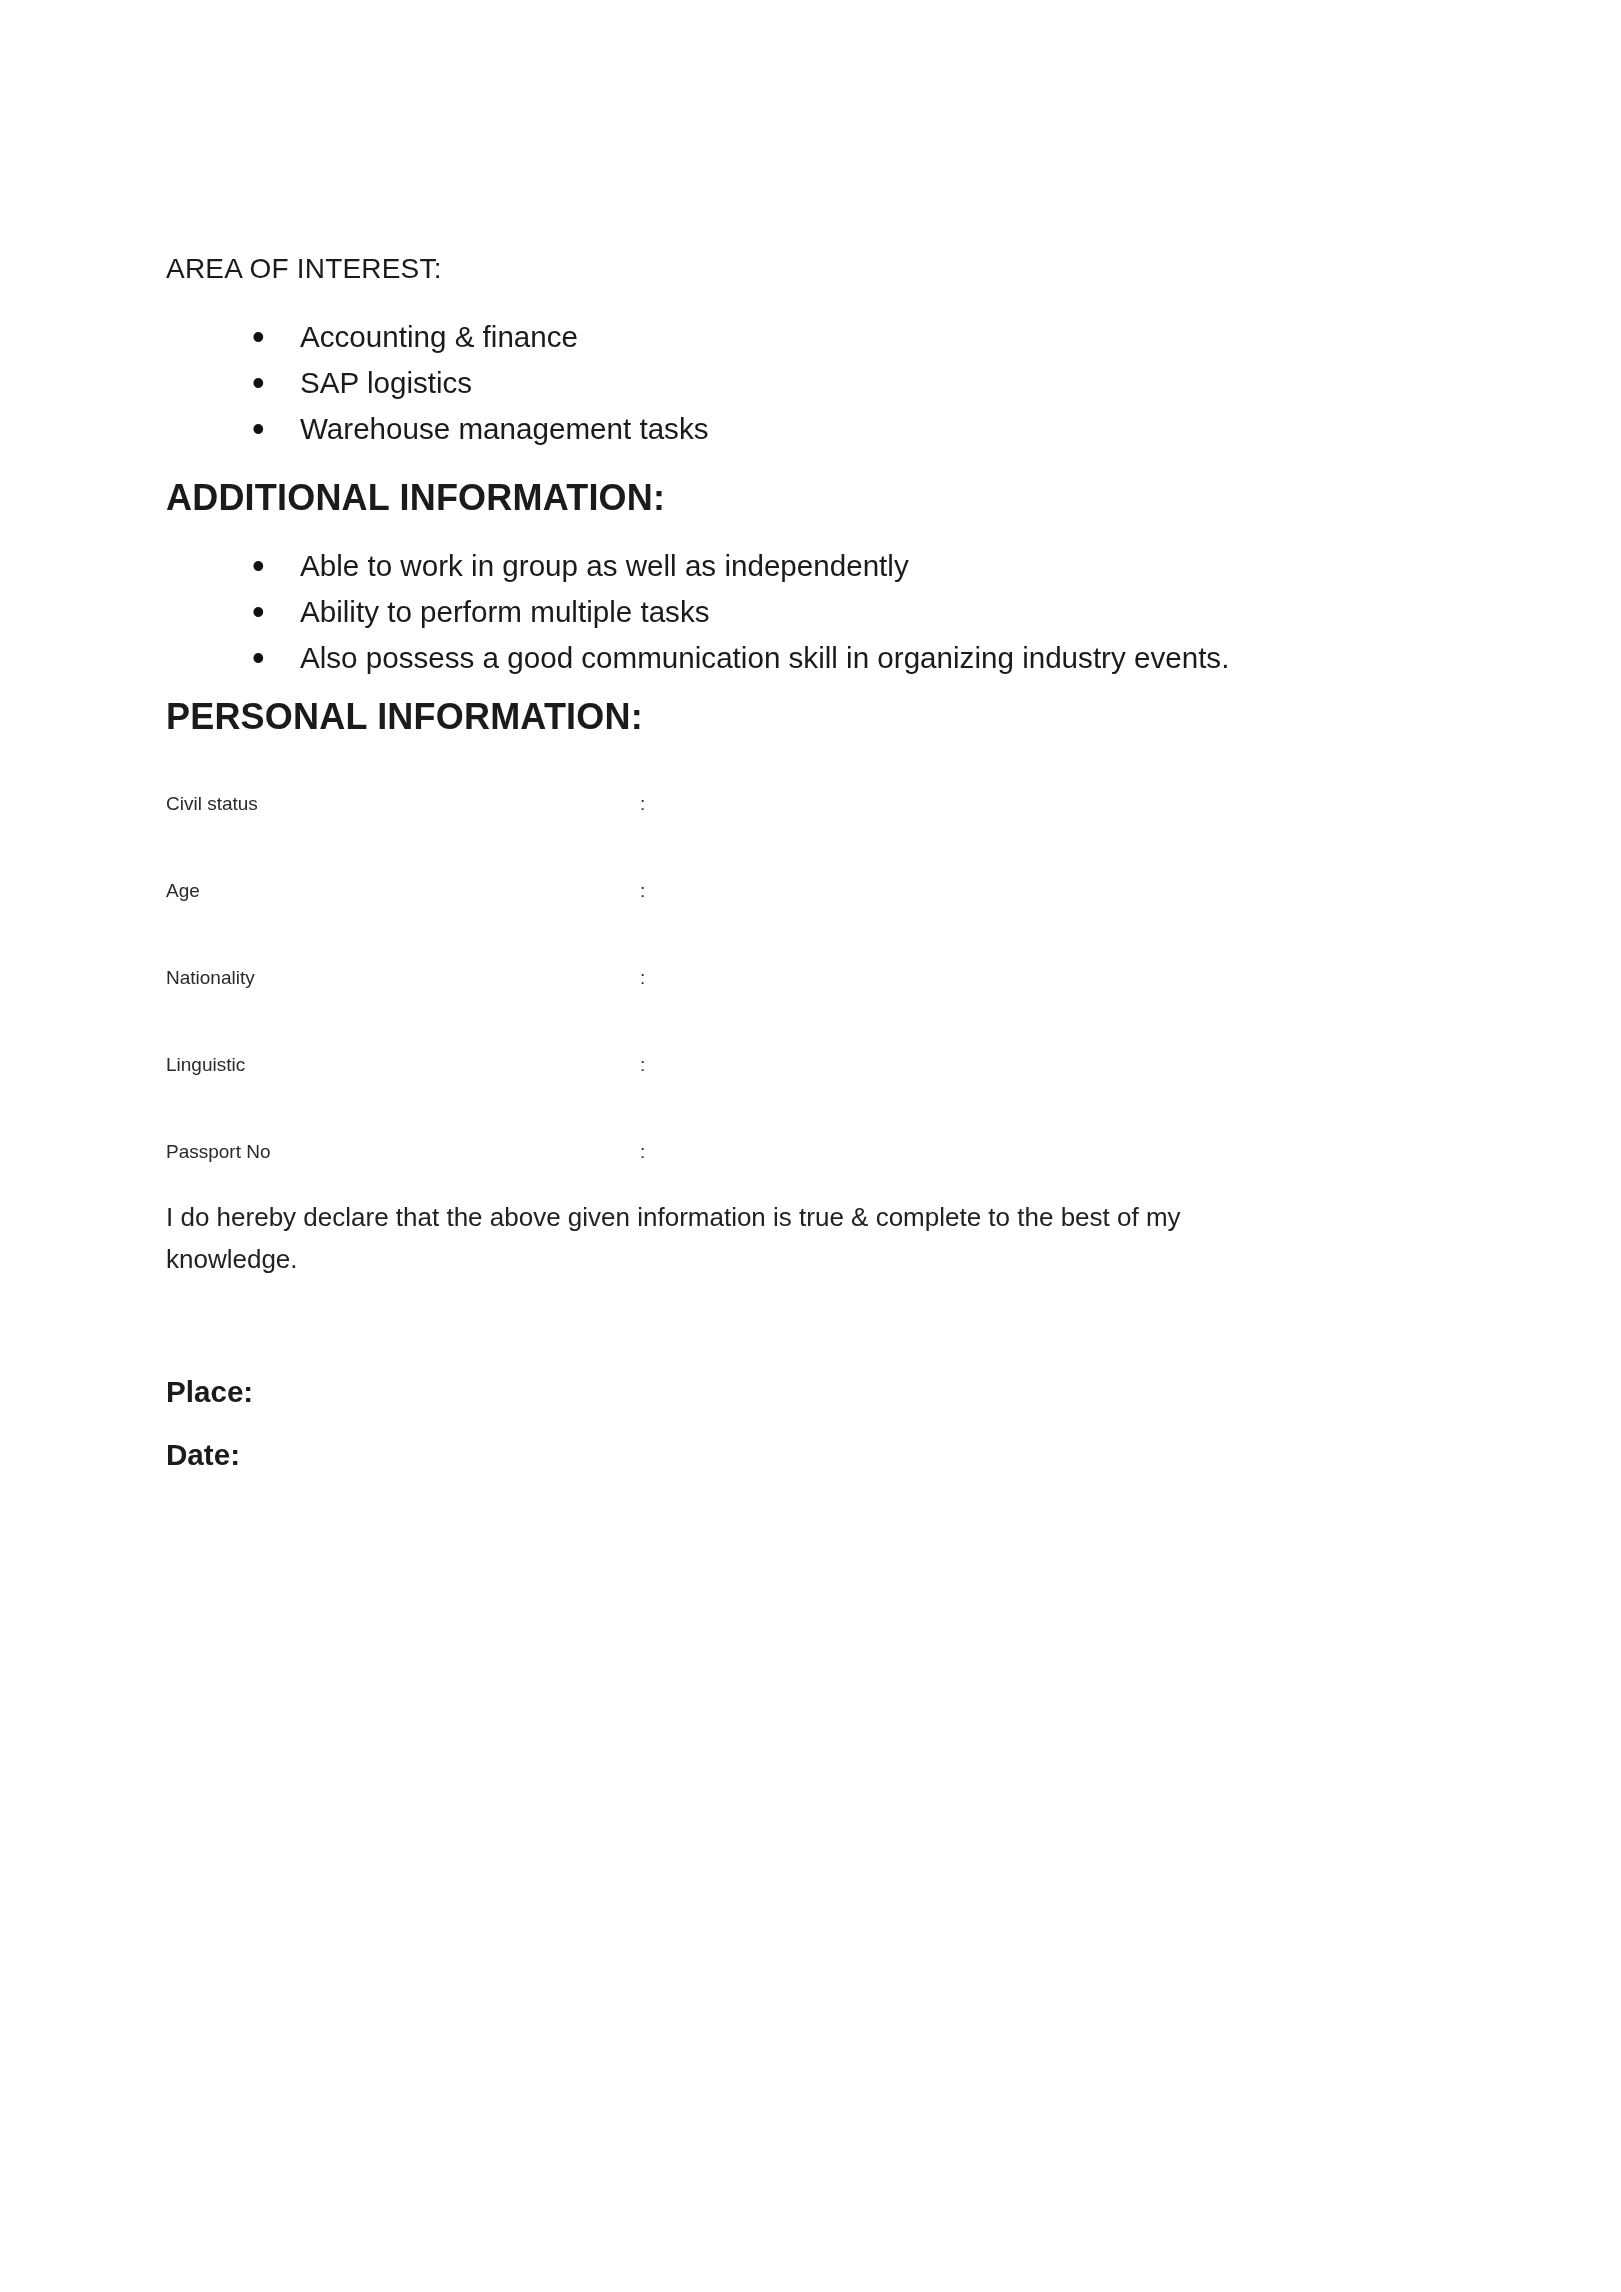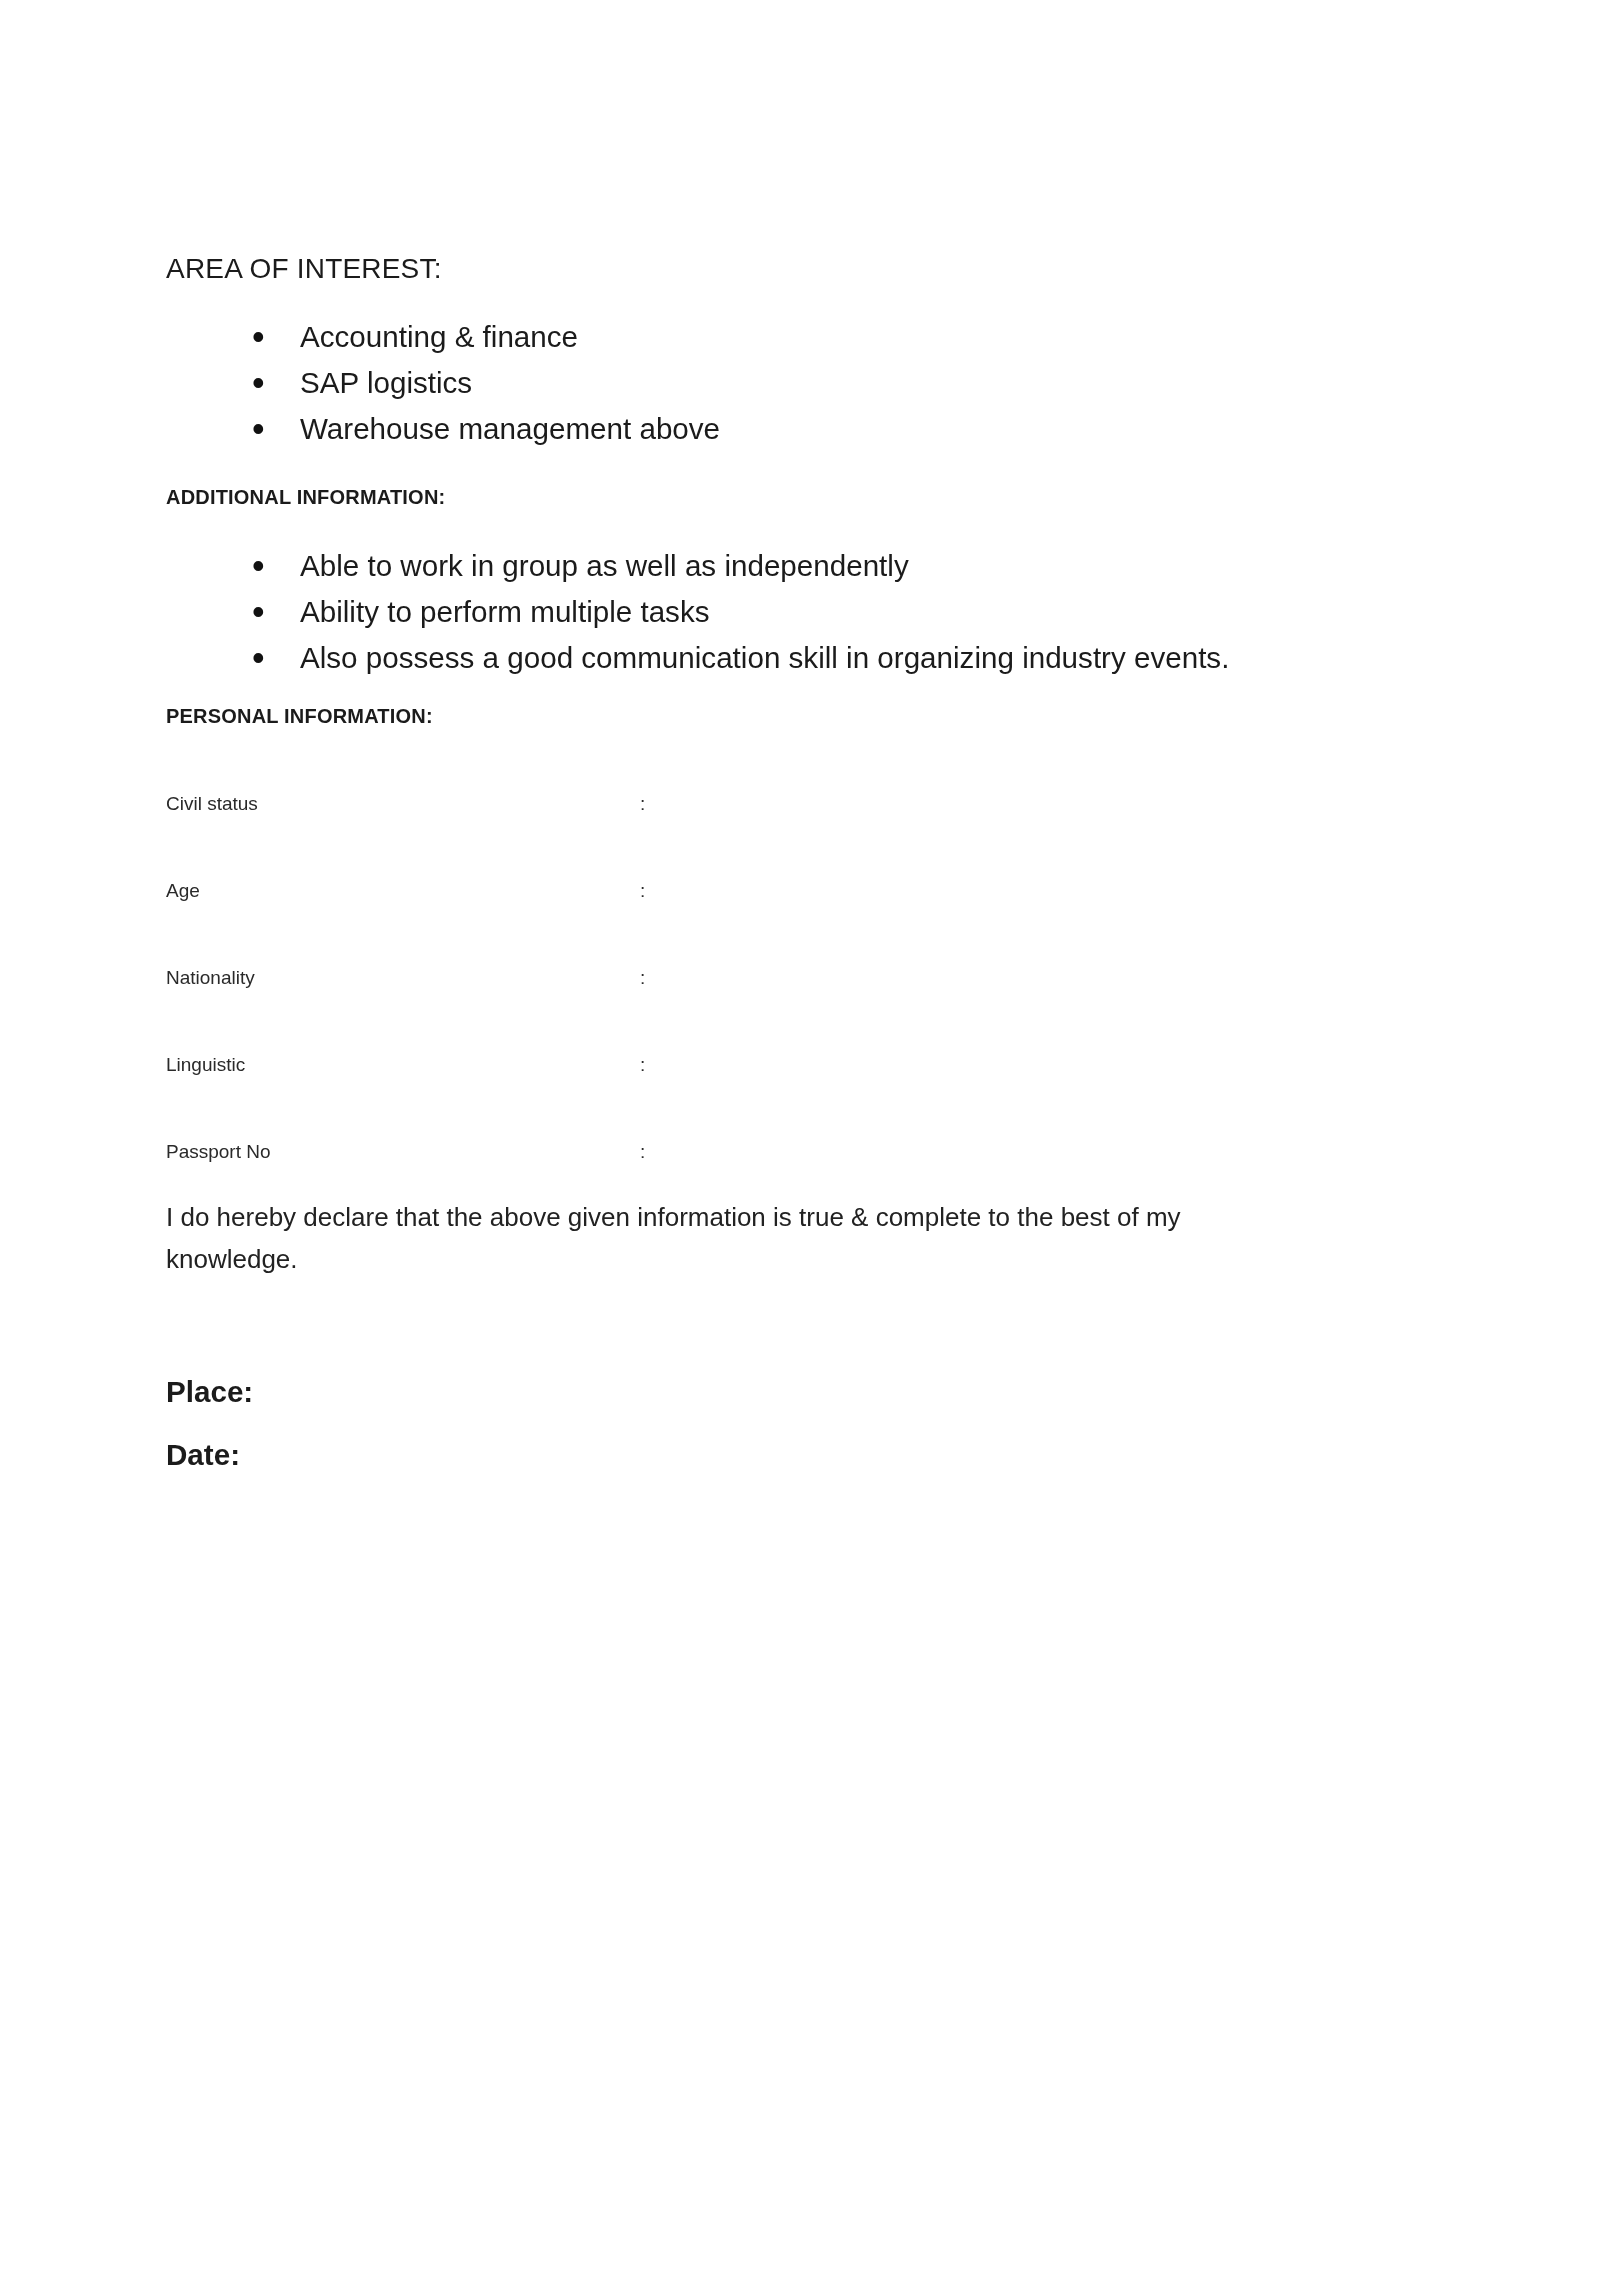--- a/index.html
+++ b/index.html
@@ -19,21 +19,21 @@
     width: 1426px;
     height: 2293px;
     padding: 247px 166px 0 166px;
     background: #ffffff;
   }
   .doc-text {
     font-size: 29.6px;
     line-height: 43px;
   }
   .section-title {
-    font-size: 20px;
+    font-size: 36px;
     line-height: 43px;
     font-weight: 700;
     margin: 0 0 24px 0;
     letter-spacing: 0.2px;
   }
   .section-title.regular {
     font-weight: 400;
     font-size: 28px;
   }
   ul.bullet-list {
@@ -109,21 +109,21 @@
 </head>
 <body>
 
 <div class="doc-page">
 
   <div class="section-title regular doc-text">AREA OF INTEREST:</div>
 
   <ul class="bullet-list">
     <li>Accounting &amp; finance</li>
     <li>SAP logistics</li>
-    <li>Warehouse management above</li>
+    <li>Warehouse management tasks</li>
   </ul>
 
   <div class="section-title doc-text">ADDITIONAL INFORMATION:</div>
 
   <ul class="bullet-list tight-after">
     <li>Able to work in group as well as independently</li>
     <li>Ability to perform multiple tasks</li>
     <li>Also possess a good communication skill in organizing industry events.</li>
   </ul>
 

